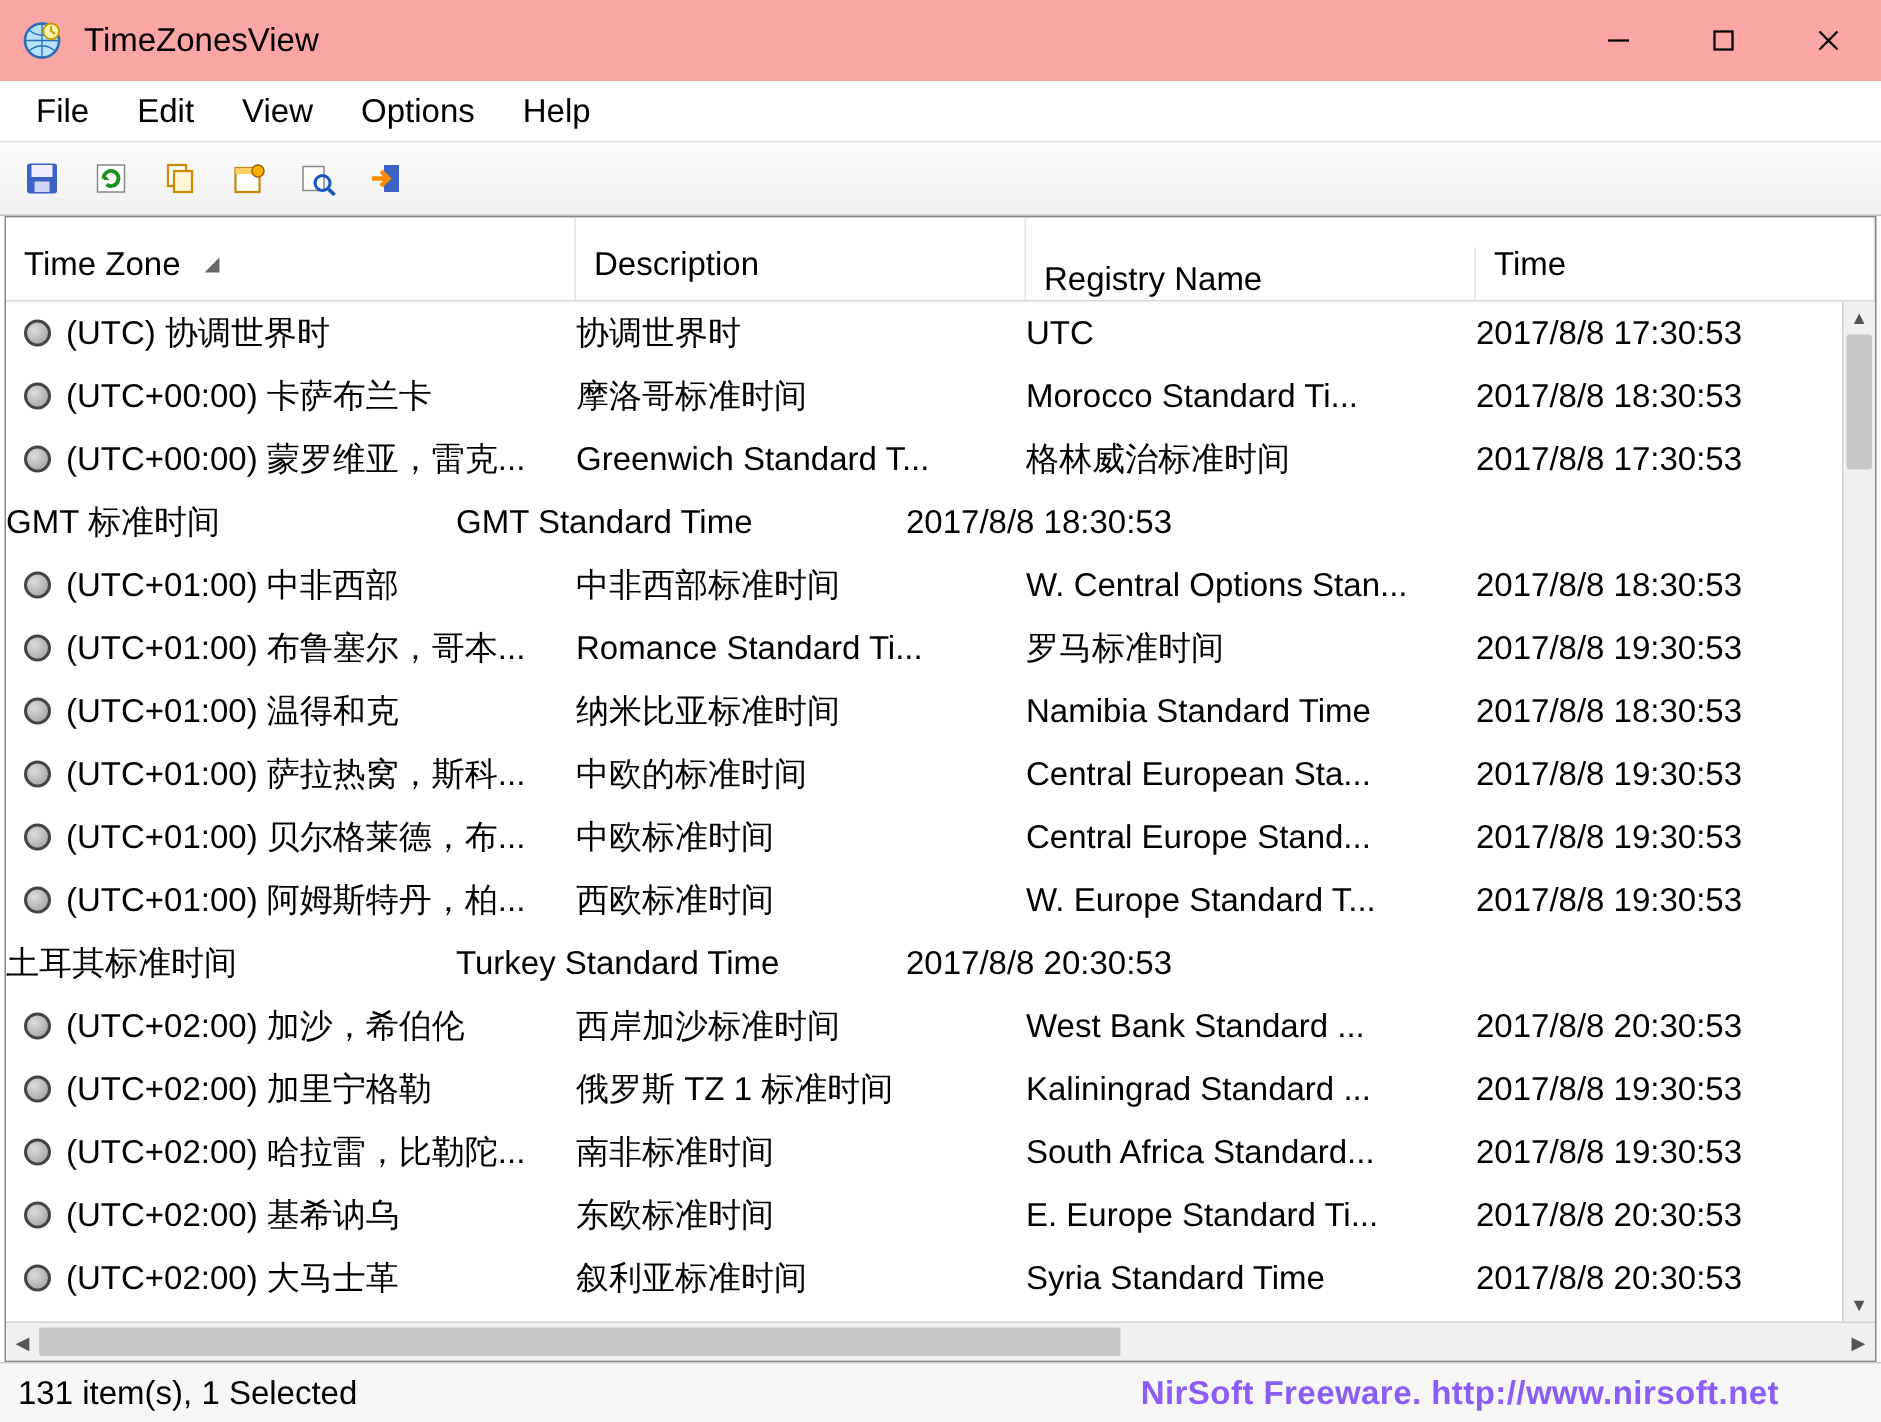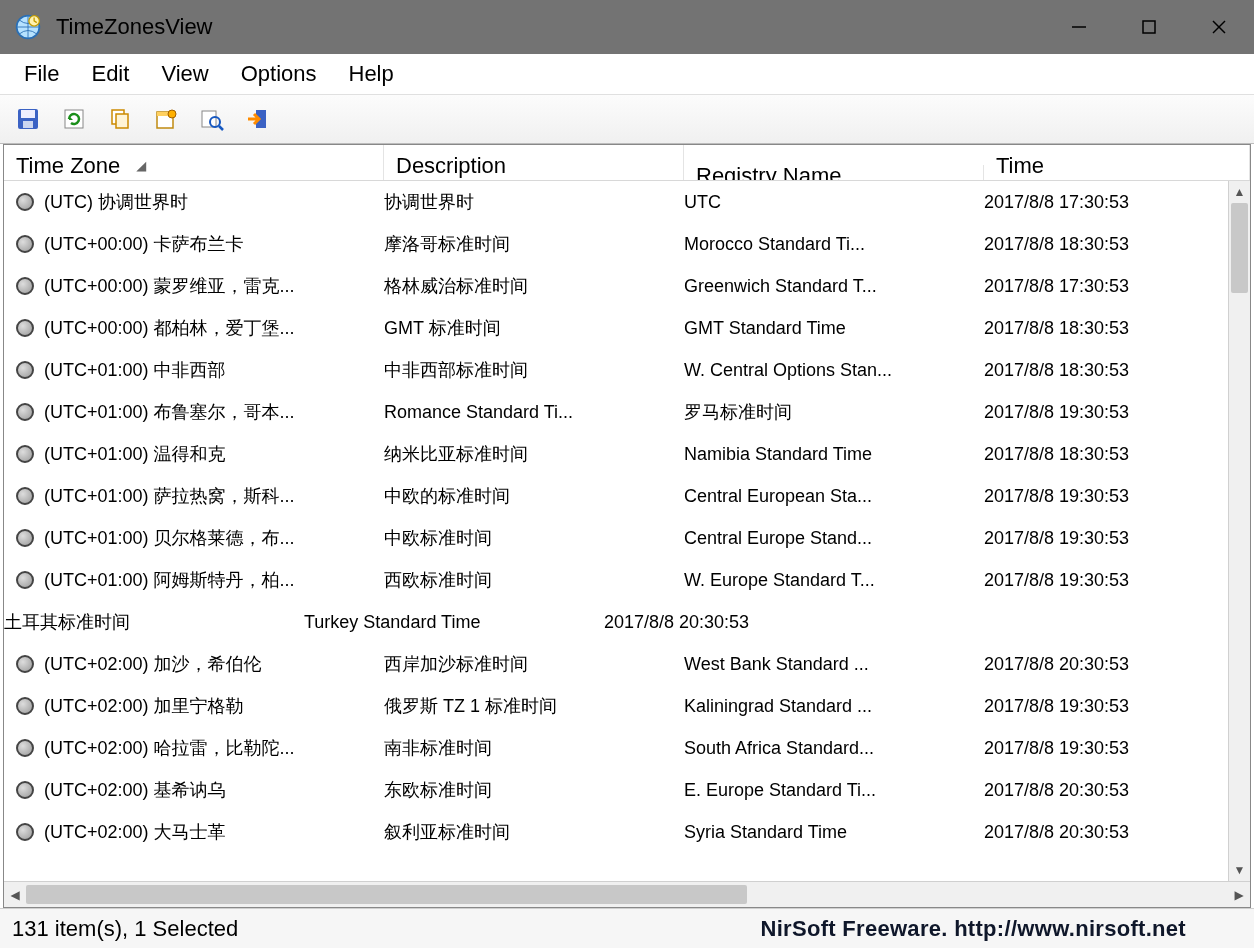--- a/index.html
+++ b/index.html
@@ -20,21 +20,21 @@
     flex-direction: column;
     position: relative;
   }
 
   
   .titlebar {
     height: 54px;
     display: flex;
     align-items: center;
     padding-left: 14px;
-    background: #737373;
+    background: #fca5a5;
   }
   .titlebar .app-icon {
     width: 28px; height: 28px;
     margin-right: 14px;
   }
   .titlebar .title {
     font-size: 22px;
     color: #000;
     flex: 1;
   }
@@ -87,21 +87,21 @@
     flex: 1;
     border: 1px solid #888;
     margin: 0 3px;
     display: flex;
     flex-direction: column;
     overflow: hidden;
     background: #fff;
   }
   .list-header {
     display: flex;
-    height: 36px;
+    height: 56px;
     background: #fff;
     border-bottom: 1px solid #d8d8d8;
     font-size: 22px;
     color: #000;
   }
   .hcol {
     border-right: 1px solid #e4e4e4;
     padding: 6px 12px 0 12px;
     display: flex;
     align-items: center;
@@ -124,21 +124,21 @@
     position: relative;
   }
   .rows {
     position: absolute;
     top:0; left:0; right:22px; 
   }
   .row {
     display: flex;
     height: 42px;
     align-items: center;
-    font-size: 18px;
+    font-size: 22px;
     white-space: nowrap;
   }
   .cell {
     padding-right: 8px;
     overflow: hidden;
     text-overflow: ellipsis;
   }
   .cell.c-tz   { width: 380px; padding-left: 12px; display:flex; align-items:center; }
   .cell.c-desc { width: 300px; }
   .cell.c-reg  { width: 300px; }
@@ -203,21 +203,21 @@
     height: 40px;
     border-top: 1px solid #cfcfcf;
     display:flex;
     align-items:center;
     font-size:22px;
     padding: 0 8px;
     background:#f6f6f6;
   }
   .status-left { flex:1; padding-left: 4px; }
   .status-right {
-    color:#0f172a;
+    color:#8b5cf6;
     font-weight:600;
     letter-spacing:0.3px;
     padding-right: 60px;
   }
 </style>
 </head>
 <body>
 
 <div class="window">
 
@@ -337,29 +337,25 @@
             </div>
             <div class="cell c-desc">摩洛哥标准时间</div>
             <div class="cell c-reg">Morocco Standard Ti...</div>
             <div class="cell c-time">2017/8/8 18:30:53</div>
           </div>
           <div class="row">
             <div class="cell c-tz">
               <span class="row-icon"></span>
               <span>(UTC+00:00) 蒙罗维亚，雷克...</span>
             </div>
+            <div class="cell c-reg">Greenwich Standard T...</div>
             <div class="cell c-desc">格林威治标准时间</div>
-            <div class="cell c-reg">Greenwich Standard T...</div>
             <div class="cell c-time">2017/8/8 17:30:53</div>
           </div>
           <div class="row">
-            <div class="cell c-tz">
-              <span class="row-icon"></span>
-              <span>(UTC+00:00) 都柏林，爱丁堡...</span>
-            </div>
             <div class="cell c-desc">GMT 标准时间</div>
             <div class="cell c-reg">GMT Standard Time</div>
             <div class="cell c-time">2017/8/8 18:30:53</div>
           </div>
           <div class="row">
             <div class="cell c-tz">
               <span class="row-icon"></span>
               <span>(UTC+01:00) 中非西部</span>
             </div>
             <div class="cell c-desc">中非西部标准时间</div>

